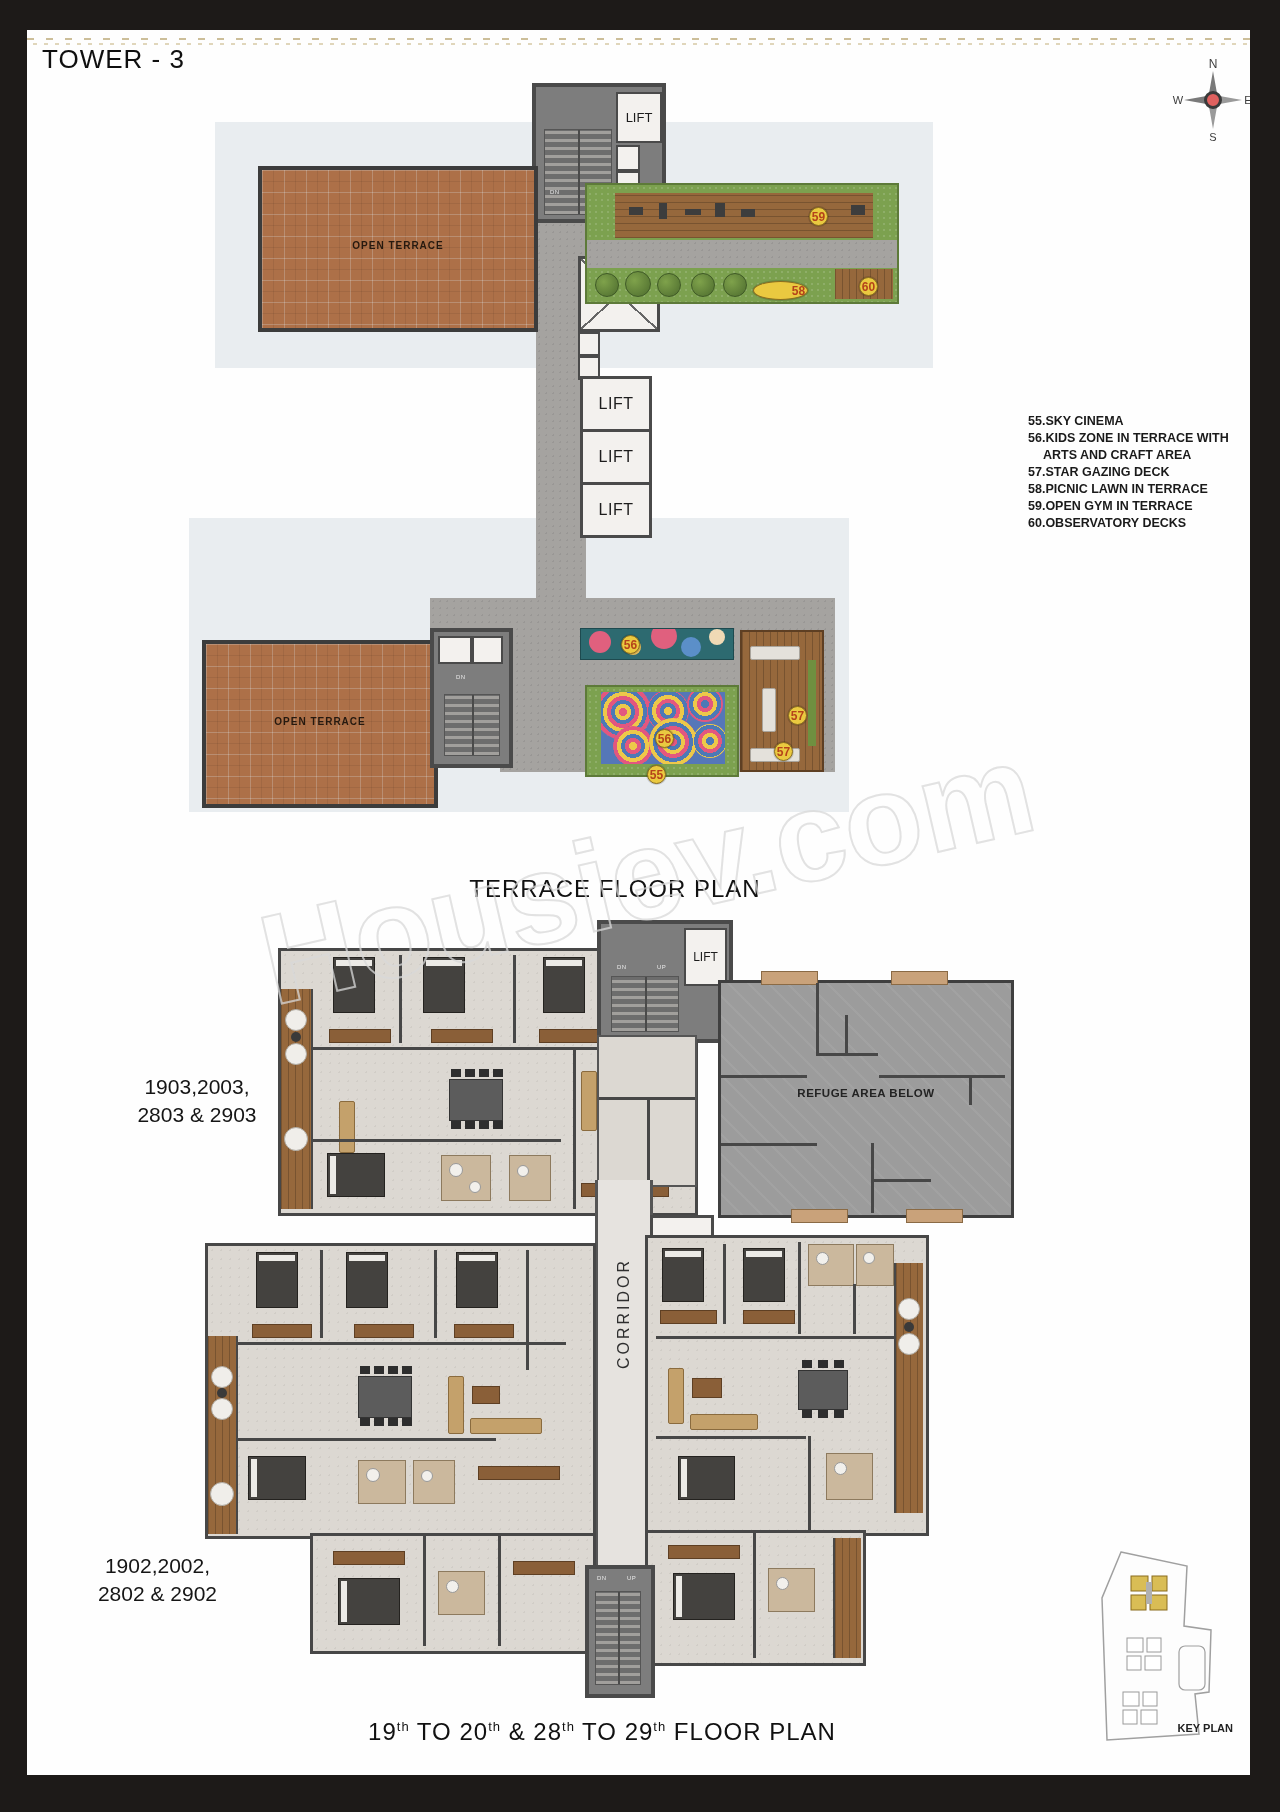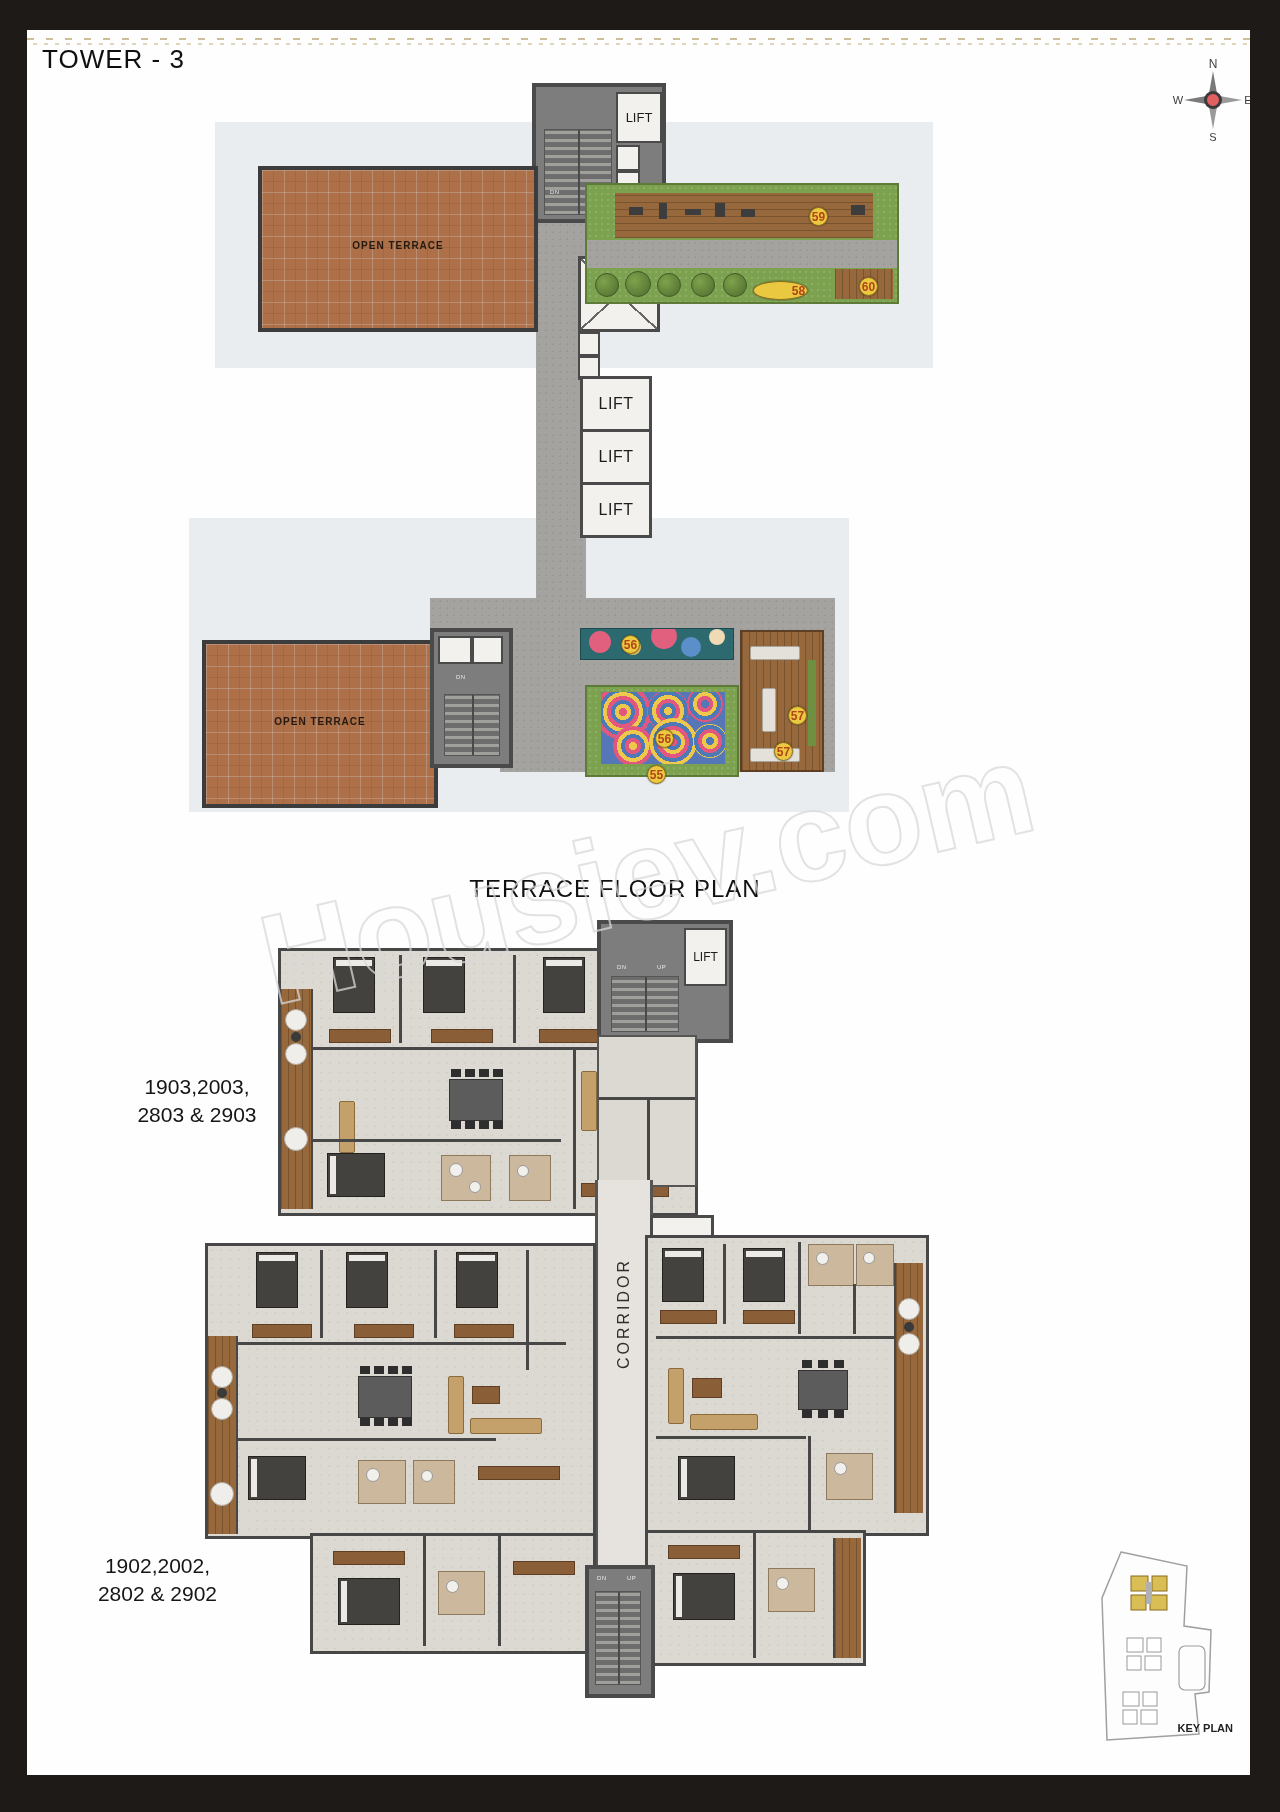--- a/index.html
+++ b/index.html
@@ -154,20 +154,29 @@
     <polygon points="45,74 50,46 45,48 40,46" fill="#9a9a9a"></polygon>
     <polygon points="74,45 46,50 48,45 46,40" fill="#9a9a9a"></polygon>
     <polygon points="16,45 44,50 42,45 44,40" fill="#7a7a7a"></polygon>
     <circle cx="45" cy="45" r="7.5" fill="#e0615f" stroke="#3a3a3a" stroke-width="3"></circle>
     <text x="45" y="13" text-anchor="middle" font-size="12" fill="#3c3c3c">N</text>
     <text x="80" y="49" text-anchor="middle" font-size="11" fill="#3c3c3c">E</text>
     <text x="45" y="86" text-anchor="middle" font-size="11" fill="#3c3c3c">S</text>
     <text x="10" y="49" text-anchor="middle" font-size="11" fill="#3c3c3c">W</text>
   </svg>
 
+  <div class="abs legend" style="left:1001px;top:383px;">
+    <div>55.SKY CINEMA</div>
+    <div>56.KIDS ZONE IN TERRACE WITH</div>
+    <div class="indent">ARTS AND CRAFT AREA</div>
+    <div>57.STAR GAZING DECK</div>
+    <div>58.PICNIC LAWN IN TERRACE</div>
+    <div>59.OPEN GYM IN TERRACE</div>
+    <div>60.OBSERVATORY DECKS</div>
+  </div>
 
   <div class="abs pale" style="left:188px;top:92px;width:718px;height:246px;"></div>
   <div class="abs pale" style="left:162px;top:488px;width:660px;height:294px;"></div>
 
   <div class="abs gray" style="left:509px;top:185px;width:50px;height:450px;"></div>
   <div class="abs gray" style="left:403px;top:568px;width:405px;height:62px;"></div>
   <div class="abs gray" style="left:473px;top:568px;width:335px;height:174px;"></div>
 
   <div class="abs stair-block" style="left:505px;top:53px;width:126px;height:132px;">
     <div class="abs stairs" style="left:8px;top:42px;width:66px;height:84px;"></div>
@@ -311,20 +320,36 @@
     <div class="abs stairs" style="left:10px;top:52px;width:66px;height:54px;"></div>
     <span class="tiny-label" style="left:16px;top:40px;">DN</span>
     <span class="tiny-label" style="left:56px;top:40px;">UP</span>
   </div>
 
   <div class="abs" style="left:570px;top:1005px;width:96px;height:148px;background:#dcd8d2;border:2px solid #555;">
     <div class="abs iwall" style="left:0;top:60px;width:96px;height:3px;"></div>
     <div class="abs iwall" style="left:48px;top:60px;width:3px;height:88px;"></div>
   </div>
 
+  <div class="abs refuge" style="left:691px;top:950px;width:290px;height:232px;">
+    <div class="abs nub" style="left:40px;top:-12px;width:55px;height:12px;"></div>
+    <div class="abs nub" style="left:170px;top:-12px;width:55px;height:12px;"></div>
+    <div class="abs nub" style="left:70px;top:226px;width:55px;height:12px;"></div>
+    <div class="abs nub" style="left:185px;top:226px;width:55px;height:12px;"></div>
+    <div class="abs iwall" style="left:95px;top:0;width:3px;height:70px;"></div>
+    <div class="abs iwall" style="left:95px;top:70px;width:62px;height:3px;"></div>
+    <div class="abs iwall" style="left:124px;top:32px;width:3px;height:40px;"></div>
+    <div class="abs iwall" style="left:0;top:92px;width:86px;height:3px;"></div>
+    <div class="abs iwall" style="left:158px;top:92px;width:126px;height:3px;"></div>
+    <div class="abs iwall" style="left:248px;top:92px;width:3px;height:30px;"></div>
+    <div class="abs iwall" style="left:0;top:160px;width:96px;height:3px;"></div>
+    <div class="abs iwall" style="left:150px;top:160px;width:3px;height:70px;"></div>
+    <div class="abs iwall" style="left:150px;top:196px;width:60px;height:3px;"></div>
+    <div class="abs refuge-label" style="top:104px;">REFUGE AREA BELOW</div>
+  </div>
 
   <div class="abs corridor-strip" style="left:568px;top:1150px;width:52px;height:388px;">
     <div class="corridor-text">CORRIDOR</div>
   </div>
   <div class="abs lift-stack" style="left:623px;top:1185px;width:58px;height:158px;">
     <div class="lift-cell">
         <span>LIFT</span>
       </div>
     <div class="lift-cell">
         <span>LIFT</span>
@@ -432,20 +457,23 @@
 
   <div class="abs unit-label" style="left:60px;top:1043px;width:220px;">
     <div>1903,2003,</div>
     <div>2803 &amp; 2903</div>
   </div>
   <div class="abs unit-label" style="left:18px;top:1522px;width:225px;">
     <div>1902,2002,</div>
     <div>2802 &amp; 2902</div>
   </div>
 
+  <div class="abs plan-title" style="left:75px;top:1688px;width:1000px;">
+    <span>19</span><span class="sup">th</span><span> TO 20</span><span class="sup">th</span><span> &amp; 28</span><span class="sup">th</span><span> TO 29</span><span class="sup">th</span><span> FLOOR PLAN</span>
+  </div>
 
   <div class="abs" style="left:1056px;top:1512px;width:150px;height:210px;">
     <svg width="140" height="200" viewBox="0 0 140 200">
       <path d="M38 10 L104 24 L101 84 L128 88 L126 150 L112 152 L116 192 L24 198 L19 56 Z" fill="#fdfdfd" stroke="#a0a0a0" stroke-width="1.5"></path>
       <rect x="96" y="104" width="26" height="44" rx="6" fill="none" stroke="#a0a0a0" stroke-width="1.2"></rect>
       <g>
         <rect x="48" y="34" width="17" height="15" fill="#d9bd55" stroke="#8a6d1f"></rect>
         <rect x="69" y="34" width="15" height="15" fill="#d9bd55" stroke="#8a6d1f"></rect>
         <rect x="48" y="53" width="15" height="15" fill="#d9bd55" stroke="#8a6d1f"></rect>
         <rect x="67" y="53" width="17" height="15" fill="#d9bd55" stroke="#8a6d1f"></rect>

